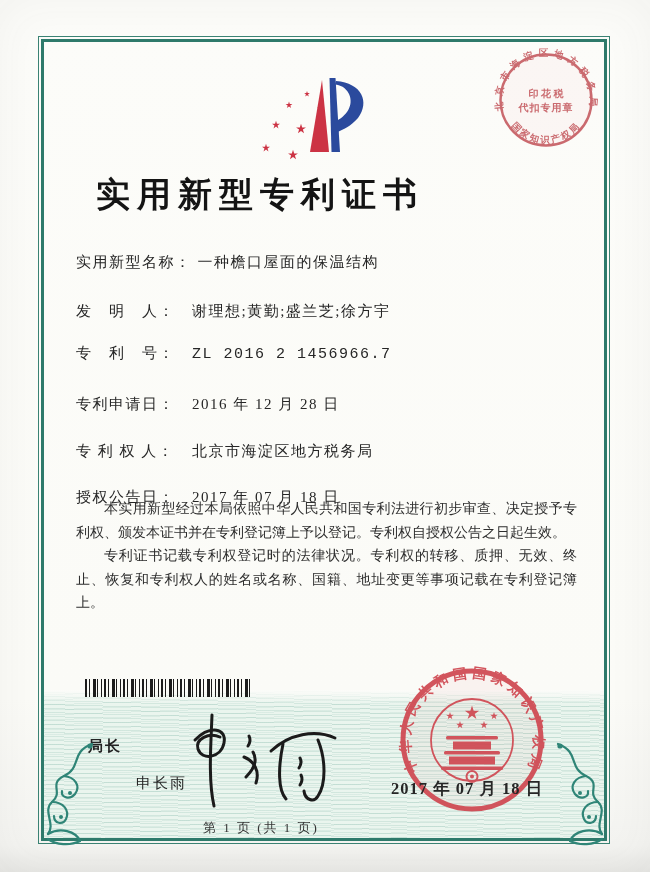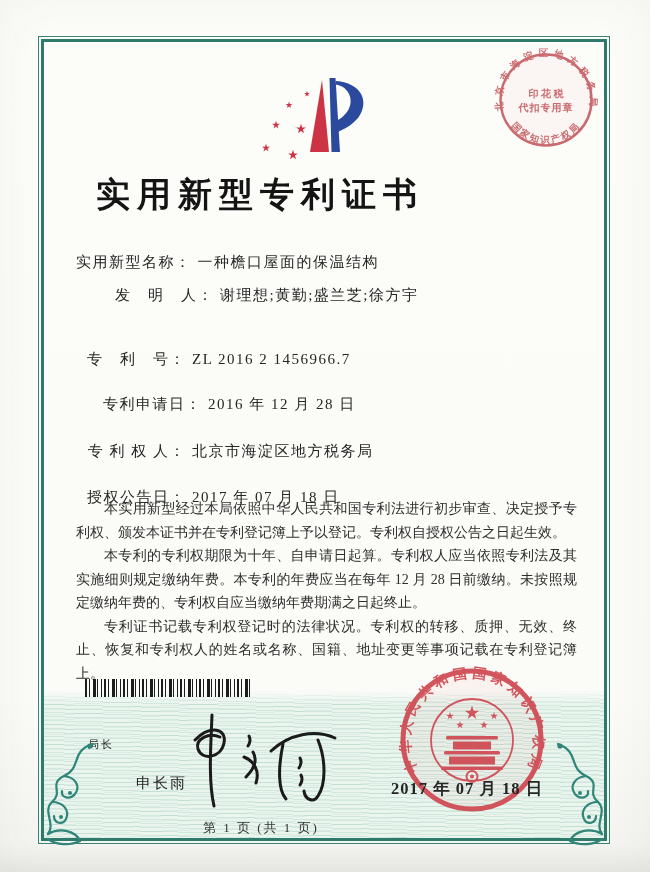--- a/index.html
+++ b/index.html
@@ -42,42 +42,42 @@
   
   .cert-number{
     position:absolute;left:74px;top:84px;
     font-size:13.5px;letter-spacing:2px;color:#3a3a3a;z-index:4;
   }
   .cert-title{
     position:absolute;left:0;top:172px;width:520px;text-align:center;
     font-size:34px;font-weight:700;letter-spacing:7px;color:#141414;z-index:4;
   }
   .fields{position:absolute;left:76px;top:246px;width:500px;z-index:4;}
-  .field-row{position:absolute;left:0;font-size:15px;color:#262626;letter-spacing:1.5px;white-space:nowrap;text-align:right;}
+  .field-row{position:absolute;left:0;font-size:15px;color:#262626;letter-spacing:1.5px;white-space:nowrap;}
   .field-row .field-label{display:inline-block;min-width:110px;}
   .field-row .field-value{margin-left:6px;}
-  .fr0{top:7px;}.fr1{top:40px;margin-left:28px;}.fr2{top:104px;}.fr3{top:149px;margin-left:16px;}.fr4{top:196px;}.fr5{top:242px;}
+  .fr0{top:7px;}.fr1{top:56px;}.fr2{top:98px;font-family:Liberation Mono, monospace;}.fr3{top:149px;}.fr4{top:196px;}.fr5{top:242px;}
   .body-text{
     position:absolute;left:76px;top:497px;width:501px;z-index:4;
     font-size:14px;line-height:23.5px;color:#2e2e2e;text-align:justify;
   }
   .body-text p{margin:0;text-indent:2em;}
   
   .barcode{
     position:absolute;left:85px;top:679px;width:166px;height:18px;z-index:4;
     background:repeating-linear-gradient(90deg,
       #1c1c1c 0 2px, transparent 2px 4px,
       #1c1c1c 4px 5px, transparent 5px 8px,
       #1c1c1c 8px 11px, transparent 11px 12px,
       #1c1c1c 12px 13px, transparent 13px 16px,
       #1c1c1c 16px 17px, transparent 17px 19px);
   }
   
   .signer-title{position:absolute;left:88px;top:737px;font-family:"Liberation Sans",sans-serif;
-    font-size:11px;color:#242424;letter-spacing:2px;z-index:4;}
+    font-size:15px;color:#242424;letter-spacing:2px;z-index:4;font-weight:bold;}
   .signer-name{position:absolute;left:88px;top:774px;font-family:"Liberation Sans",sans-serif;
     font-size:15px;color:#242424;letter-spacing:2px;z-index:4;margin-left:48px;}
   .signature-svg{position:absolute;left:165px;top:698px;z-index:5;}
   
   .official-seal{position:absolute;left:392px;top:660px;z-index:4;opacity:0.92;}
   .tax-seal{position:absolute;left:492px;top:46px;z-index:4;opacity:0.88;}
   .seal-date{
     position:absolute;left:391px;top:778px;z-index:6;
     font-size:16.5px;font-weight:700;letter-spacing:1px;color:#262626;white-space:nowrap;
   }
@@ -156,21 +156,20 @@
     <div class="field-row fr4">
       <span class="field-label">专 利 权 人：</span><span class="field-value">北京市海淀区地方税务局</span>
     </div>
     <div class="field-row fr5">
       <span class="field-label">授权公告日：</span><span class="field-value">2017 年 07 月 18 日</span>
     </div>
   </div>
 
   <div class="body-text">
     <p>本实用新型经过本局依照中华人民共和国专利法进行初步审查、决定授予专利权、颁发本证书并在专利登记簿上予以登记。专利权自授权公告之日起生效。</p>
-    <p>本专利的专利权期限为十年、自申请日起算。专利权人应当依照专利法及其实施细则规定缴纳年费。本专利的年费应当在每年 12 月 28 日前缴纳。未按照规定缴纳年费的、专利权自应当缴纳年费期满之日起终止。</p>
     <p>专利证书记载专利权登记时的法律状况。专利权的转移、质押、无效、终止、恢复和专利权人的姓名或名称、国籍、地址变更等事项记载在专利登记簿上。</p>
   </div>
 
   <div class="barcode"></div>
 
   <div class="signer-title">局长</div>
   <div class="signer-name">申长雨</div>
 
   <svg class="signature-svg" width="180" height="115" viewBox="0 0 180 115">
     <g fill="none" stroke="#1b1b1b" stroke-width="3" stroke-linecap="round" stroke-linejoin="round">

